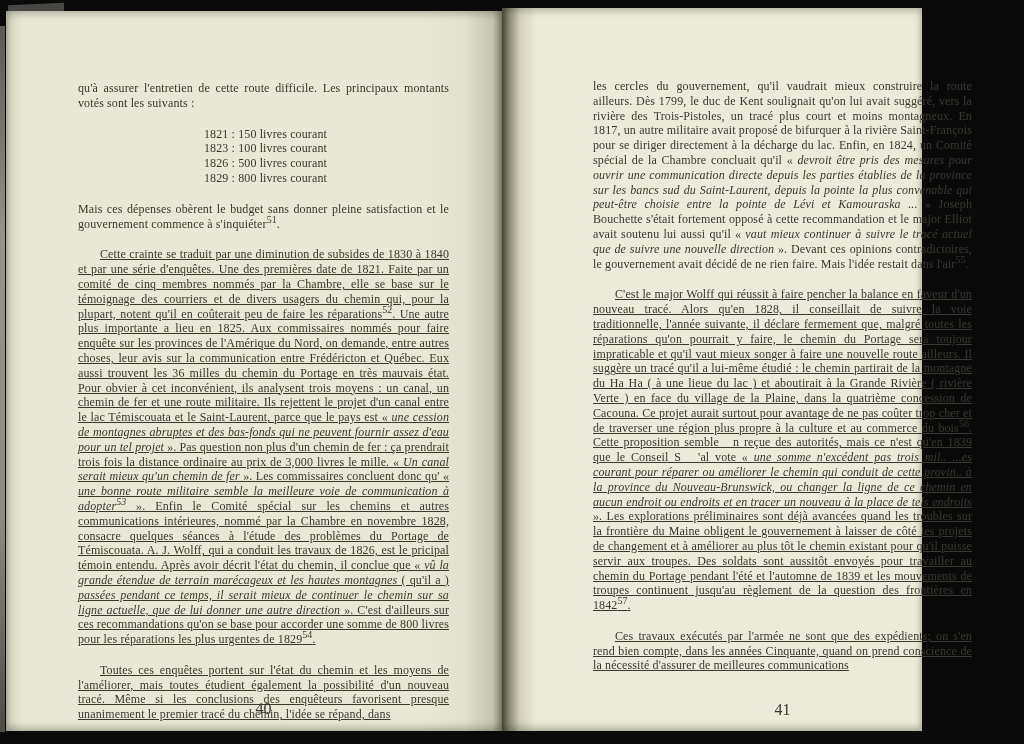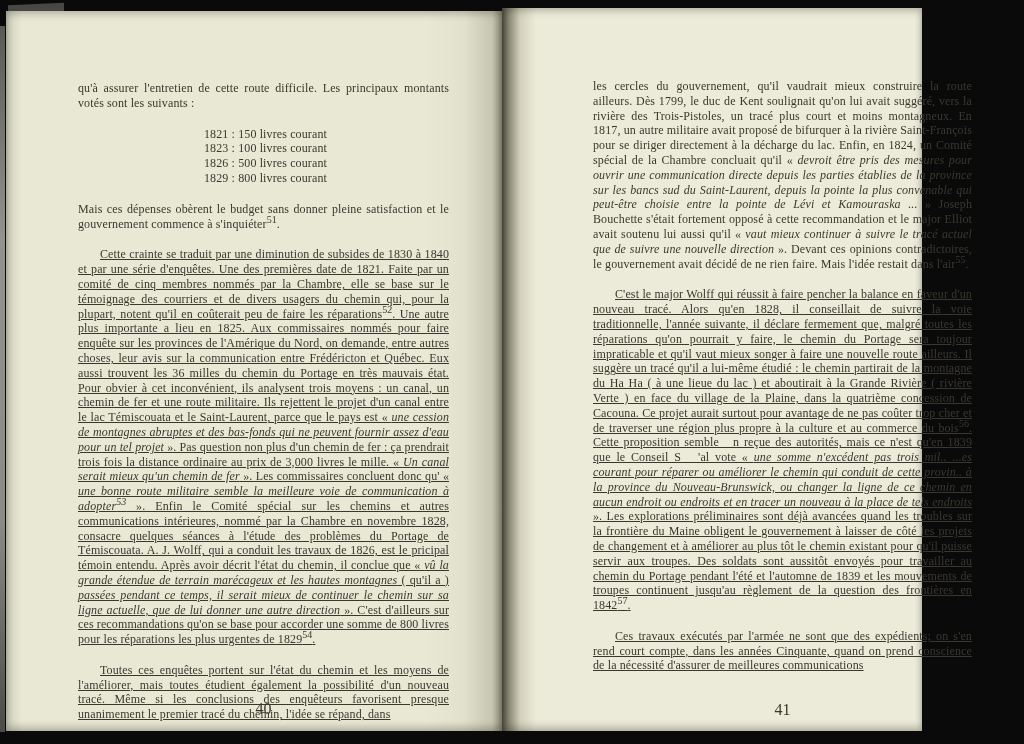--- a/index.html
+++ b/index.html
@@ -60,16 +60,16 @@
     <p class="ind"><span>Cette crainte se traduit par une diminution de subsides de 1830 à 1840 et par une série d'enquêtes.  Une des premières date de 1821. Faite par un comité de cinq membres nommés par la Chambre, elle se base sur le témoignage des courriers et de divers usagers du chemin qui, pour la plupart, notent qu'il en coûterait peu de faire les réparations</span><sup class="fn">52</sup><span>.  Une autre plus importante a lieu en 1825.  Aux commissaires nommés pour faire enquête sur les provinces de l'Amérique du Nord, on demande, entre autres choses, leur avis sur la communication entre Frédéricton et Québec.  Eux aussi trouvent les 36 milles du chemin du Portage en très mauvais état.  Pour obvier à cet inconvénient, ils analysent trois moyens :  un canal, un chemin de fer et une route militaire.  Ils rejettent le projet d'un canal entre le lac Témiscouata et le Saint-Laurent, parce que le pays est « </span><span class="it">une cession de montagnes abruptes et des bas-fonds qui ne peuvent fournir assez d'eau pour un tel projet</span><span> ».  Pas question non plus d'un chemin de fer :  ça prendrait trois fois la distance ordinaire au prix de 3,000 livres le mille.  « </span><span class="it">Un canal serait mieux qu'un chemin de fer</span><span> ». Les commissaires concluent donc qu' « </span><span class="it">une bonne route militaire semble la meilleure voie de communication à adopter</span><sup class="fn it">53</sup><span> ».  Enfin le Comité spécial sur les chemins et autres communications intérieures, nommé par la Chambre en novembre 1828, consacre quelques séances à l'étude des problèmes du Portage de Témiscouata.  A. J. Wolff, qui a conduit les travaux de 1826, est le pricipal témoin entendu. Après avoir décrit l'état du chemin, il conclue que « </span><span class="it">vû la grande étendue de terrain marécageux et les hautes montagnes</span><span> ( qu'il a ) </span><span class="it">passées pendant ce temps, il serait mieux de continuer le chemin sur sa ligne actuelle, que de lui donner une autre direction</span><span> ».  C'est d'ailleurs sur ces recommandations qu'on se base pour accorder une somme de 800 livres pour les réparations les plus urgentes de 1829</span><sup class="fn">54</sup><span>.</span></p>
     <p class="ind sp"><span>Toutes ces enquêtes portent sur l'état du chemin et les moyens de l'améliorer, mais toutes étudient également la possibilité d'un nouveau tracé.  Même si les conclusions des enquêteurs favorisent presque unanimement le premier tracé du chemin, l'idée se répand, dans</span></p>
   </div>
   <div class="folio folio-left">40</div>
 </div>
 
 <div class="page page-right">
   <div class="text-col text-col-right">
     <p><span>les cercles du gouvernement, qu'il vaudrait mieux construire la route ailleurs.  Dès 1799, le duc de Kent soulignait qu'on lui avait suggéré, vers la rivière des Trois-Pistoles, un tracé plus court et moins montagneux.  En 1817, un autre militaire avait proposé de bifurquer à la rivière Saint-François pour se diriger directement à la décharge du lac.  Enfin, en 1824, un Comité spécial de la Chambre concluait qu'il « </span><span class="it">devroit être pris des mesures pour ouvrir une communication directe depuis les parties établies de la province sur les bancs sud du Saint-Laurent, depuis la pointe la plus convenable qui peut-être choisie entre la pointe de Lévi et Kamouraska ...</span><span> »  Joseph Bouchette s'était fortement opposé à cette recommandation et le major Elliot avait soutenu lui aussi qu'il « </span><span class="it">vaut mieux continuer à suivre le tracé actuel que de suivre une nouvelle direction</span><span> ».  Devant ces opinions contradictoires, le gouvernement avait décidé de ne rien faire.  Mais l'idée restait dans l'air</span><sup class="fn">55</sup><span>.</span></p>
     <p class="ind"><span>C'est le major Wolff qui réussit à faire pencher la balance en faveur d'un nouveau tracé.  Alors qu'en 1828, il conseillait de suivre la voie traditionnelle, l'année suivante, il déclare fermement que, malgré toutes les réparations qu'on pourrait y faire, le chemin du Portage sera toujour impraticable et qu'il vaut mieux songer à faire une nouvelle route ailleurs.  Il suggère un tracé qu'il a lui-même étudié :  le chemin partirait de la montagne du Ha Ha ( à une lieue du lac ) et aboutirait à la Grande Rivière ( rivière Verte ) en face du village de la Plaine, dans la quatrième concession de Cacouna.  Ce projet aurait surtout pour avantage de ne pas coûter trop cher et de traverser une région plus propre à la culture et au commerce du bois</span><sup class="fn">56</sup><span>.  Cette proposition semble &nbsp;&nbsp;n reçue des autorités, mais ce n'est qu'en 1839 que le Conseil S&nbsp;&nbsp; 'al vote « </span><span class="it">une somme n'excédent pas trois mil.. ...es courant pour réparer ou améliorer le chemin qui conduit de cette provin.. à la province du Nouveau-Brunswick, ou changer la ligne de ce chemin en aucun endroit ou endroits et en tracer un nouveau à la place de tels endroits</span><span> ».  Les explorations préliminaires sont déjà avancées quand les troubles sur la frontière du Maine obligent le gouvernement à laisser de côté les projets de changement et à améliorer au plus tôt le chemin existant pour qu'il puisse servir aux troupes.  Des soldats sont aussitôt envoyés pour travailler au chemin du Portage pendant l'été et l'automne de 1839 et les mouvements de troupes continuent jusqu'au règlement de la question des frontières en 1842</span><sup class="fn">57</sup><span>.</span></p>
-    <p class="ind sp"><span>Ces travaux exécutés par l'armée ne sont que des expédients; on s'en rend court compte, dans les années Cinquante, quand on prend conscience de la nécessité d'assurer de meilleures communications</span></p>
+    <p class="ind sp"><span>Ces travaux exécutés par l'armée ne sont que des expédients; on s'en rend bien compte, dans les années Cinquante, quand on prend conscience de la nécessité d'assurer de meilleures communications</span></p>
   </div>
   <div class="folio folio-right">41</div>
 </div>
 
 </body></html>

